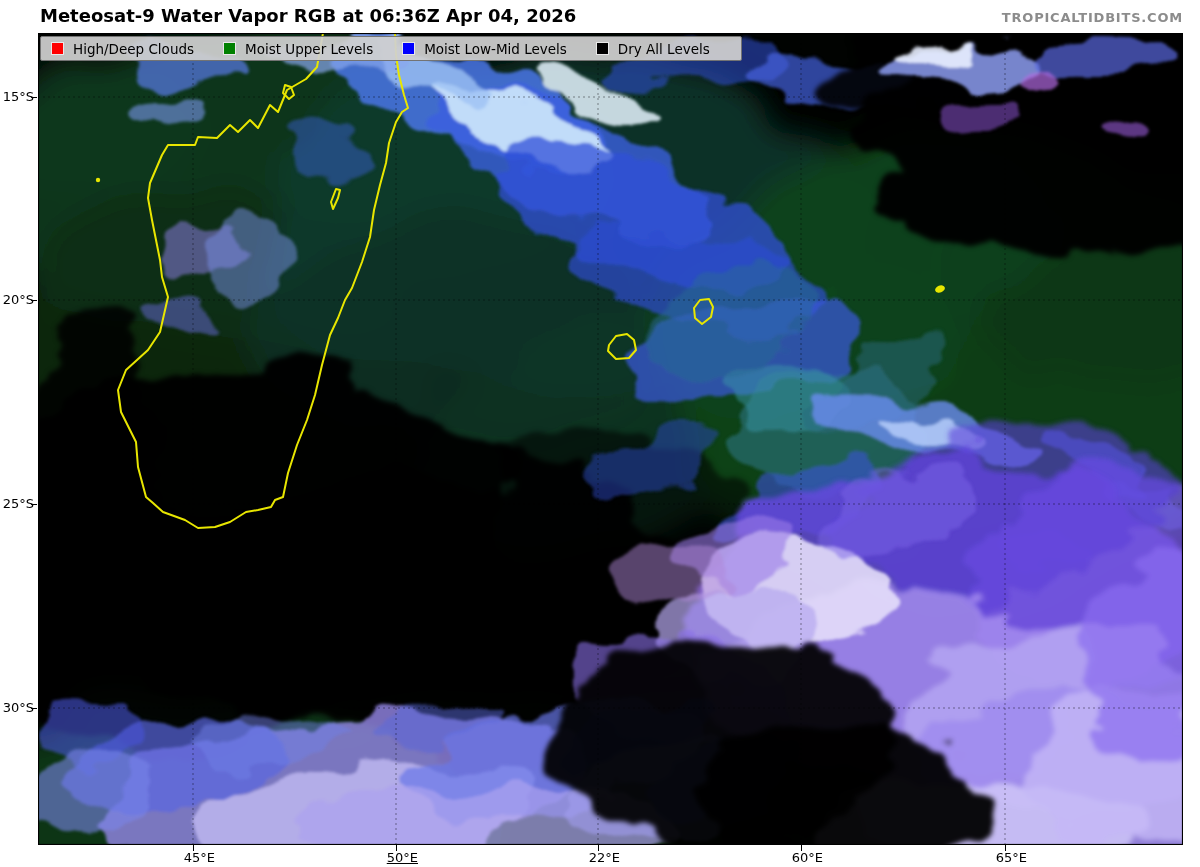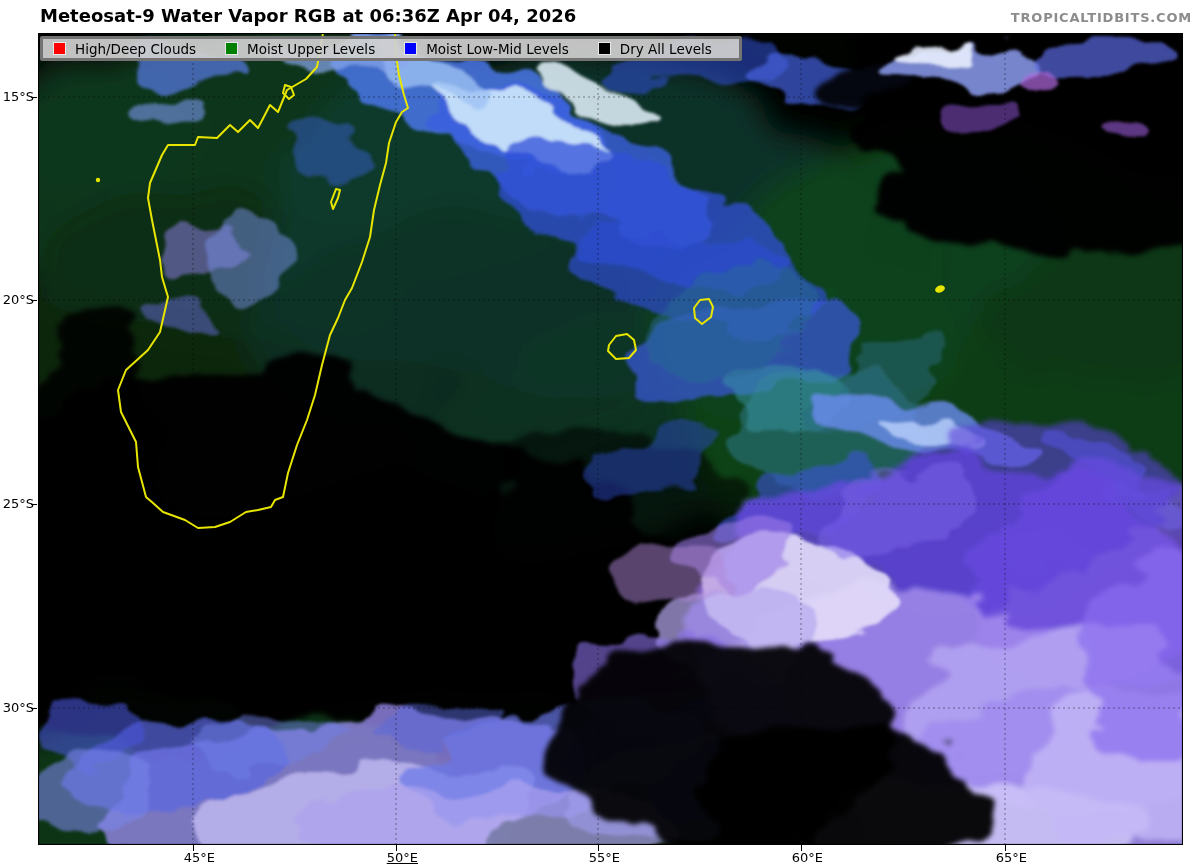--- a/index.html
+++ b/index.html
@@ -1,23 +1,23 @@
 <!DOCTYPE html>
 <html><head>
 <meta charset="utf-8">
 <style>
   html,body{margin:0;padding:0;background:#ffffff;}
   #page{position:relative;width:1200px;height:867px;background:#ffffff;overflow:hidden;
         font-family:"DejaVu Sans","Liberation Sans",sans-serif;}
   #title{position:absolute;left:40px;top:5px;font-size:18px;font-weight:bold;color:#000;white-space:nowrap;}
-  #watermark{position:absolute;right:8px;top:10px;font-size:13px;font-weight:bold;color:#8c8c8c;letter-spacing:.8px;white-space:nowrap;}
+  #watermark{position:absolute;right:17px;top:10px;font-size:13px;font-weight:bold;color:#8c8c8c;letter-spacing:.8px;white-space:nowrap;}
   #mapbox{position:absolute;left:38px;top:33px;width:1145px;height:812px;background:#000;}
   #mapbox svg{position:absolute;left:0;top:0;display:block;}
   #legend{position:absolute;left:40px;top:36px;width:702px;height:25px;
-          background:rgba(208,208,208,.93);border:3px solid #737373;border-radius:2px;
+          background:rgba(208,208,208,.93);border:1px solid #737373;border-radius:2px;
           display:flex;align-items:center;padding:0 0 0 10px;box-sizing:border-box;z-index:5;}
   .legend-item{display:flex;align-items:center;margin-right:29px;white-space:nowrap;}
   .legend-swatch{width:13px;height:13px;margin-right:9px;border:1px solid #e8e8e8;box-sizing:border-box;flex:0 0 auto;}
   .legend-label{font-size:13.5px;color:#000;}
   .lat-label{position:absolute;font-size:13px;color:#000;text-align:right;width:40px;}
   .lon-label{position:absolute;font-size:13px;color:#000;text-align:right;width:44px;}
   .tick-left{position:absolute;width:6px;height:1px;background:#000;}
   .tick-bottom{position:absolute;width:1px;height:6px;background:#000;}
 </style>
 </head>
@@ -203,21 +203,21 @@
       <div class="lat-label" style="right: 1166px; top: 292px;">20°S</div>
       <div class="tick-left" style="left: 31px; top: 300px;"></div>
       <div class="lat-label" style="right: 1166px; top: 496px;">25°S</div>
       <div class="tick-left" style="left: 31px; top: 504px;"></div>
       <div class="lat-label" style="right: 1166px; top: 700px;">30°S</div>
       <div class="tick-left" style="left: 31px; top: 708px;"></div>
       <div class="lon-label" style="left: 171px; top: 850px;">45°E</div>
       <div class="tick-bottom" style="left: 193px; top: 845px;"></div>
       <div class="lon-label" style="left: 374px; top: 850px; text-decoration: underline;">50°E</div>
       <div class="tick-bottom" style="left: 396px; top: 845px;"></div>
-      <div class="lon-label" style="left: 576px; top: 850px;">55°E</div>
+      <div class="lon-label" style="left: 576px; top: 850px;">22°E</div>
       <div class="tick-bottom" style="left: 598px; top: 845px;"></div>
       <div class="lon-label" style="left: 779px; top: 850px;">60°E</div>
       <div class="tick-bottom" style="left: 801px; top: 845px;"></div>
       <div class="lon-label" style="left: 983px; top: 850px;">65°E</div>
       <div class="tick-bottom" style="left: 1005px; top: 845px;"></div>
     </div>
 
 </div>
 
 </body></html>

